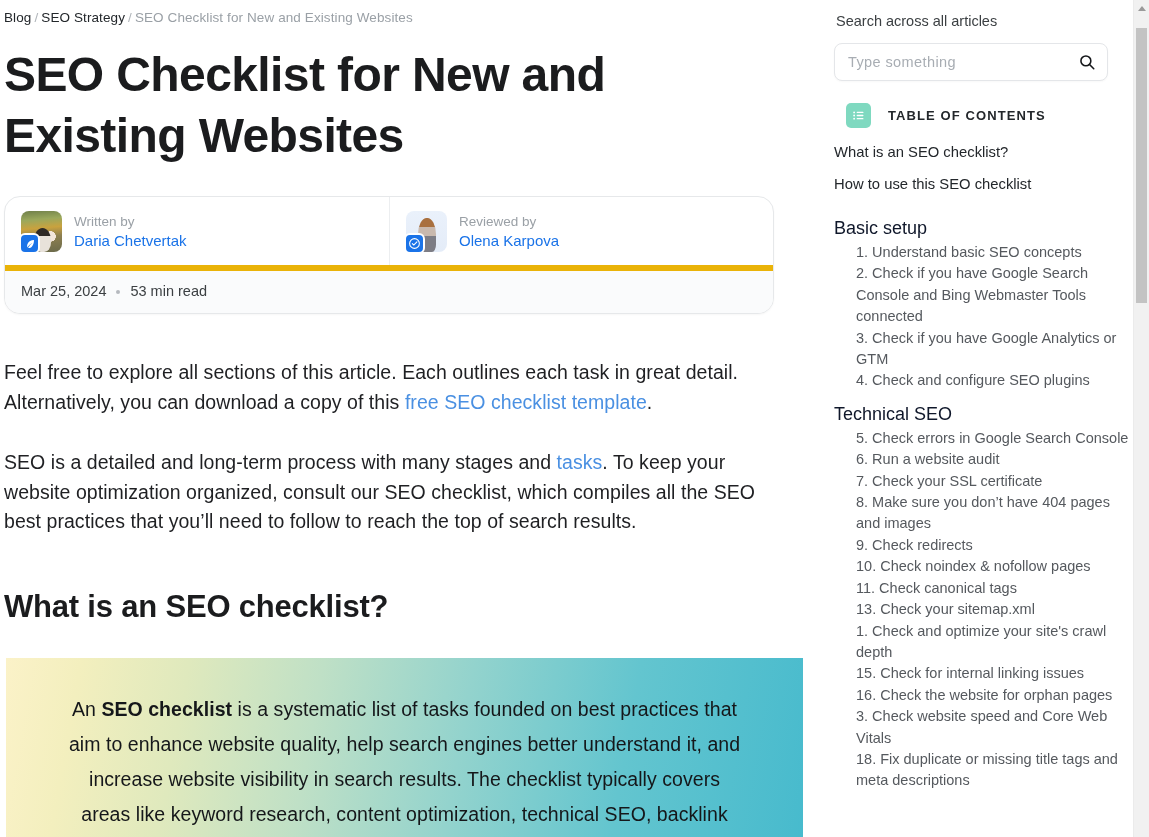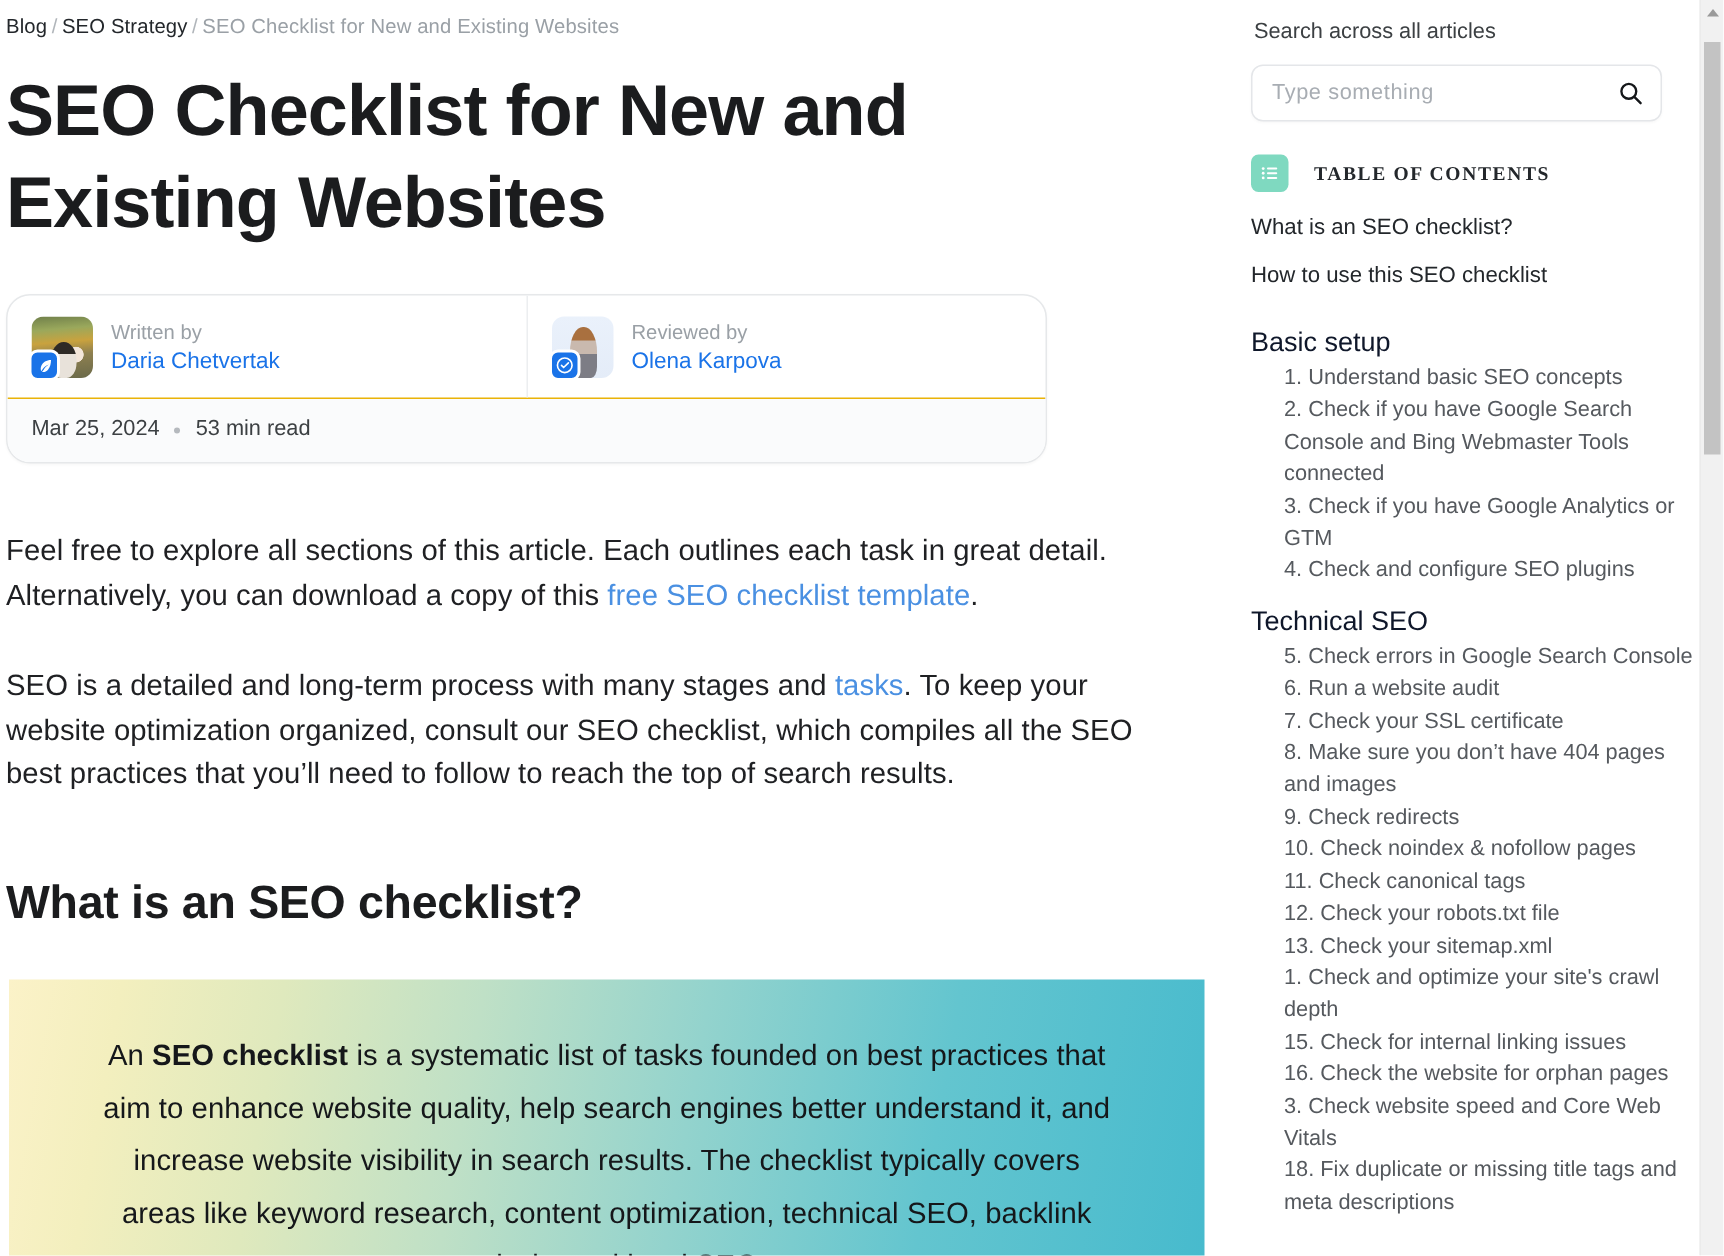--- a/index.html
+++ b/index.html
@@ -45,21 +45,21 @@
     color: #1b1c1e;
     margin: 17px 0 0 0;
     padding: 0 4px;
     letter-spacing: -0.6px;
     max-width: 700px;
   }
 
   
   .author-card {
     margin: 30px 4px 0 4px;
-    width: 694px;
+    width: 770px;
     border: 1px solid #e6e8ea;
     border-radius: 16px;
     background: #fff;
     overflow: hidden;
     box-shadow: 0 1px 2px rgba(20,20,30,.035);
   }
   .author-row {
     display: flex;
     align-items: stretch;
   }
@@ -127,21 +127,21 @@
     margin-bottom: 1px;
   }
   .author-name {
     font-size: 15px;
     line-height: 19px;
     color: #1a73e8;
     text-decoration: none;
     cursor: pointer;
   }
   .post-meta {
-    border-top: 1px solid #eab308;
+    border-top: 6px solid #eab308;
     background: #fafbfc;
     padding: 11px 16px 12px 16px;
     font-size: 14.5px;
     line-height: 19px;
     color: #3c4043;
     display: flex;
     align-items: center;
   }
   .post-meta .dot {
     display: inline-block;
@@ -241,22 +241,21 @@
     right: 10px; top: 50%;
     transform: translateY(-50%);
     width: 20px; height: 20px;
     cursor: pointer;
     display: flex; align-items: center; justify-content: center;
   }
 
   .toc-header {
     display: flex;
     align-items: center;
-    margin: 22px 0 14px 0;
-    font-family: Liberation Serif, serif;
+    margin: 22px 0 14px 12px;
   }
   .toc-icon {
     width: 25px; height: 25px;
     border-radius: 5px;
     background: #7fd9c0;
     display: flex; align-items: center; justify-content: center;
     flex: 0 0 25px;
   }
   .toc-header-label {
     margin-left: 17px;
@@ -435,21 +434,20 @@
         <div class="toc-sub">4. Check and configure SEO plugins</div>
         <div class="toc-gap"></div>
         <div class="toc-group-title">Technical SEO</div>
         <div class="toc-sub">5. Check errors in Google Search Console</div>
         <div class="toc-sub">6. Run a website audit</div>
         <div class="toc-sub">7. Check your SSL certificate</div>
         <div class="toc-sub">8. Make sure you don’t have 404 pages and images</div>
         <div class="toc-sub">9. Check redirects</div>
         <div class="toc-sub">10. Check noindex &amp; nofollow pages</div>
         <div class="toc-sub">11. Check canonical tags</div>
-        <div class="toc-sub">12. Check your robots.txt file</div>
         <div class="toc-sub">13. Check your sitemap.xml</div>
         <div class="toc-sub">1. Check and optimize your site's crawl depth</div>
         <div class="toc-sub">15. Check for internal linking issues</div>
         <div class="toc-sub">16. Check the website for orphan pages</div>
         <div class="toc-sub">3. Check website speed and Core Web Vitals</div>
         <div class="toc-sub">18. Fix duplicate or missing title tags and meta descriptions</div>
       </div>
 
     <div class="scrollbar">
       <div class="sb-arrow">

